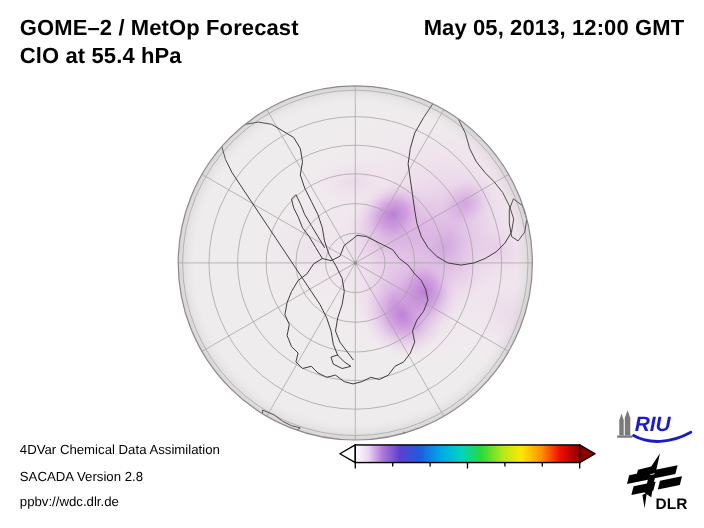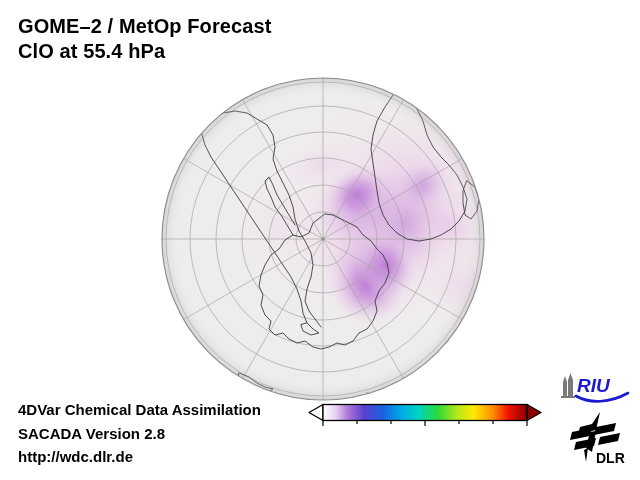--- a/index.html
+++ b/index.html
@@ -47,22 +47,22 @@
   }
   #globe-svg { display: block; }
 
   
   #footer-left {
     position: absolute;
     left: 18px;
     top: 398px;
   }
   .ftr-line {
-    font-size: 15px;
-    font-weight: bold;
+    font-size: 12px;
+    font-weight: normal;
     line-height: 23.5px;
     white-space: nowrap;
   }
 
   
   #colorbar-block {
     position: absolute;
     left: 305px;
     top: 398px;
     width: 240px;
@@ -107,20 +107,21 @@
 </style>
 </head>
 <body>
 
 <div id="header-left">
   <div class="hdr-line">GOME–2 / MetOp Forecast</div>
   <div class="hdr-line">ClO at 55.4 hPa</div>
 </div>
 
 <div id="header-right">
+  <div class="hdr-line">May 05, 2013, 12:00 GMT</div>
 </div>
 
 <div id="globe-wrap">
 <svg id="globe-svg" width="324" height="324" viewBox="0 0 324 324">
   <defs>
     <clipPath id="globeClip">
       <circle cx="162" cy="162" r="161"></circle>
     </clipPath>
 
     <radialGradient id="plumeCore" cx="0.5" cy="0.5" r="0.5">
@@ -258,21 +259,21 @@
 
   <circle cx="162" cy="162" r="161" fill="none" stroke="#8e8a8c" stroke-width="1.1"></circle>
 
   <circle cx="162" cy="162" r="1.6" fill="#8d8d8d"></circle>
 </svg>
 </div>
 
 <div id="footer-left">
   <div class="ftr-line">4DVar Chemical Data Assimilation</div>
   <div class="ftr-line">SACADA Version 2.8</div>
-  <div class="ftr-line">http://wdc.dlr.de</div>
+  <div class="ftr-line">ppbv://wdc.dlr.de</div>
 </div>
 
 <div id="colorbar-block">
 
   <svg id="colorbar-svg" width="240" height="26" viewBox="0 0 240 26">
     <defs>
       <linearGradient id="cbGrad" x1="0" y1="0" x2="1" y2="0">
         <stop offset="0%" stop-color="#ffffff"></stop>
         <stop offset="6%" stop-color="#e8d5f2"></stop>
         <stop offset="12%" stop-color="#b07ad8"></stop>

